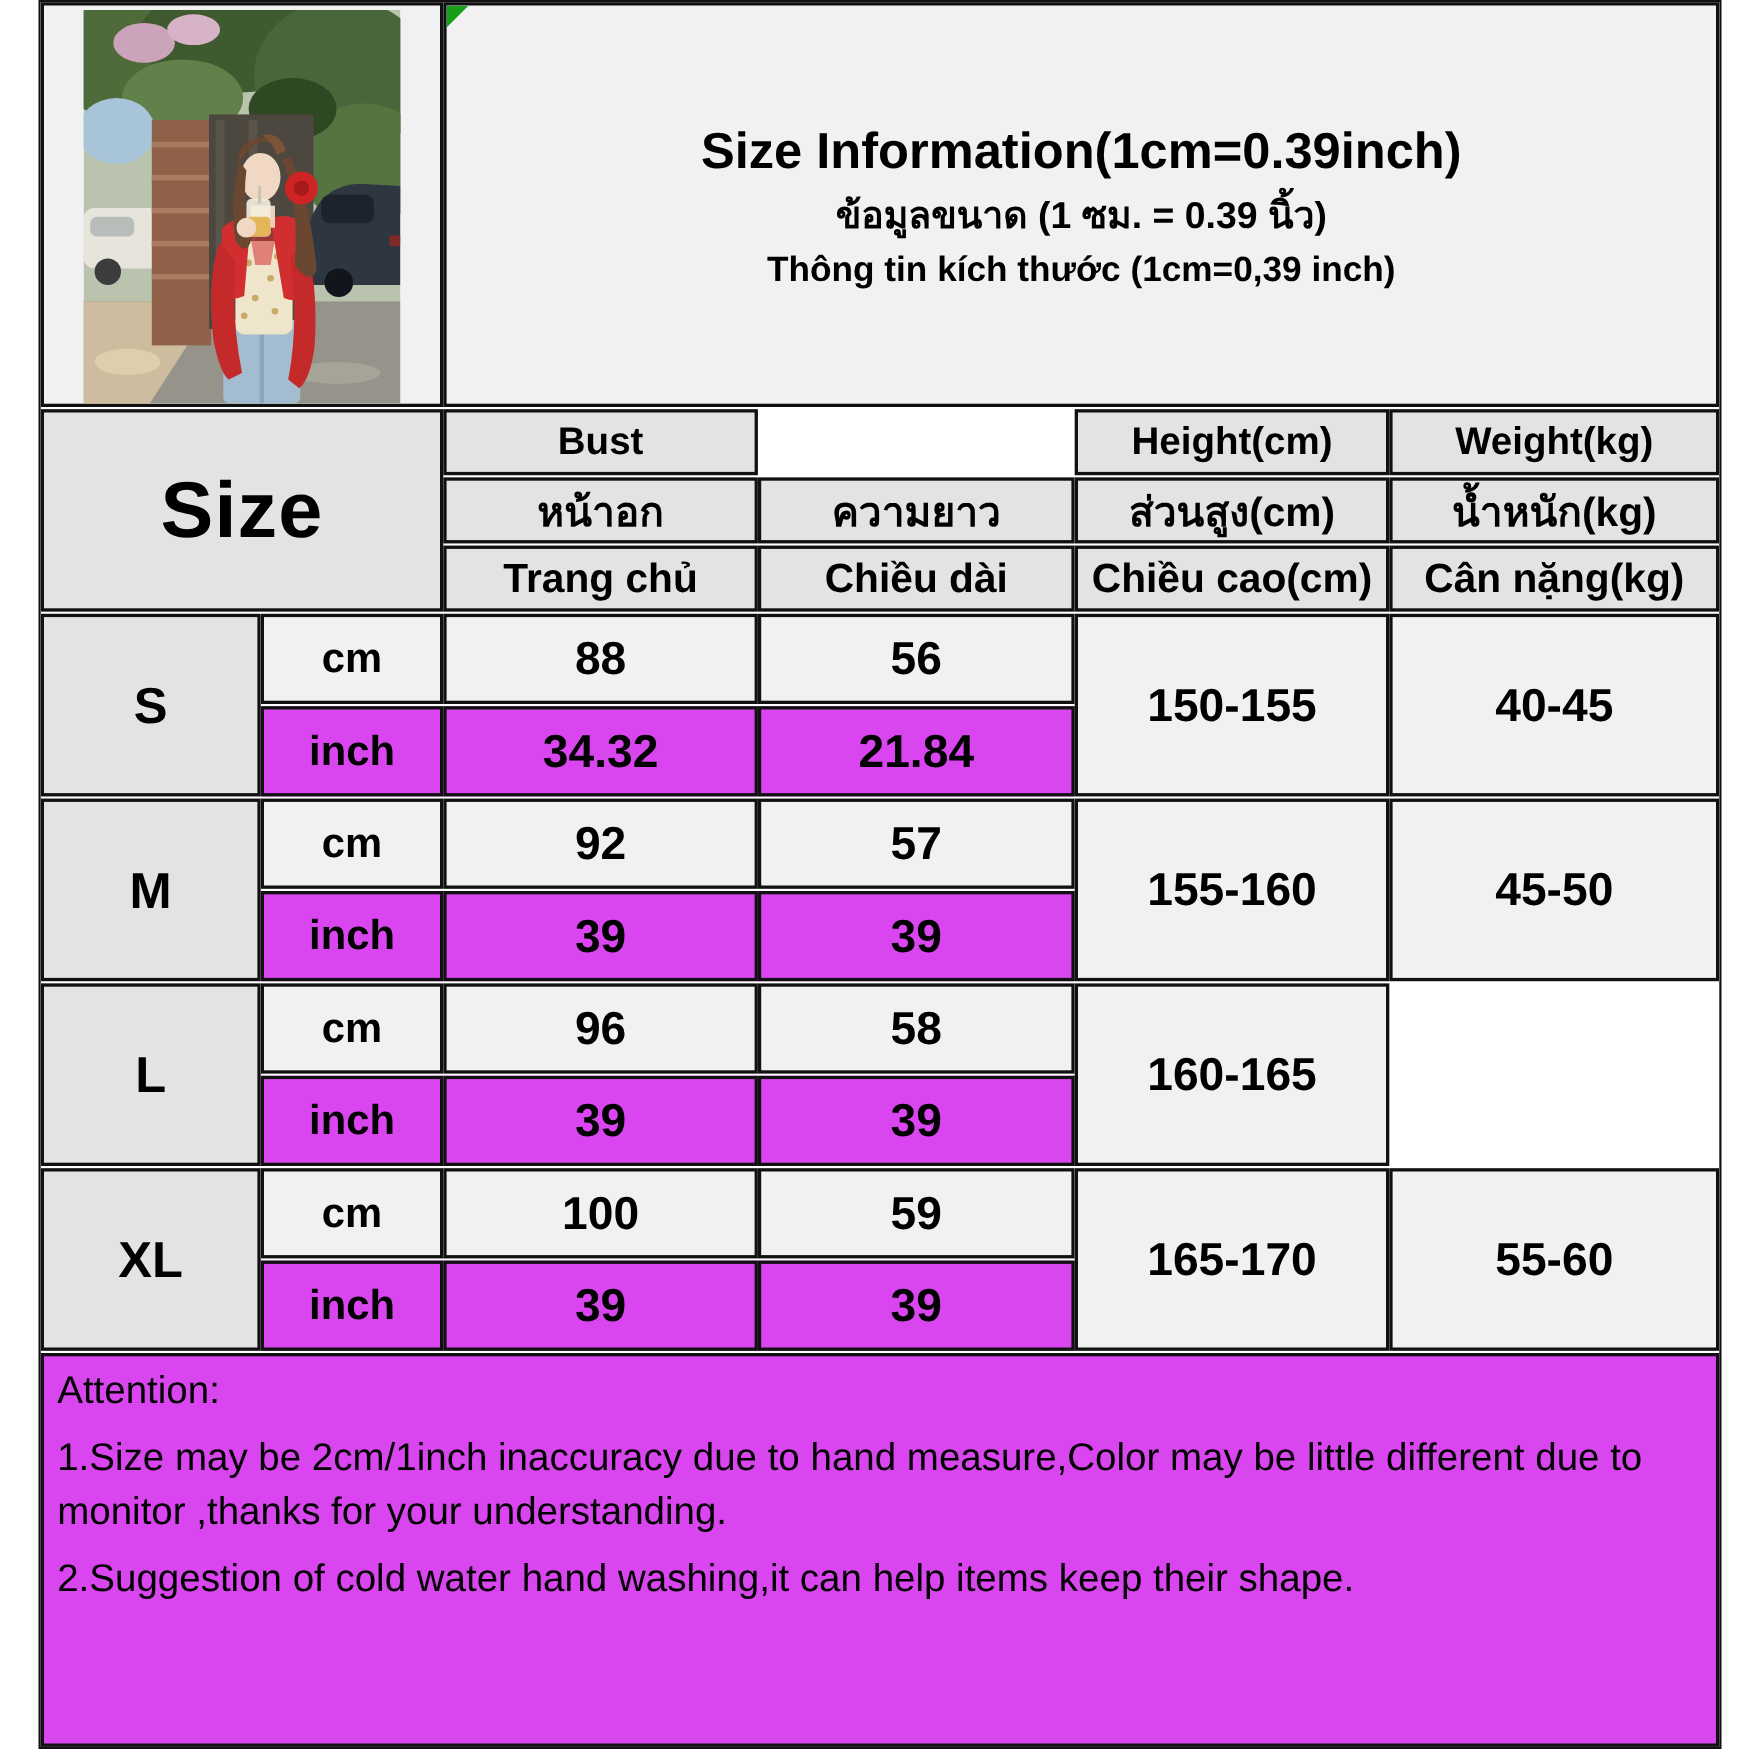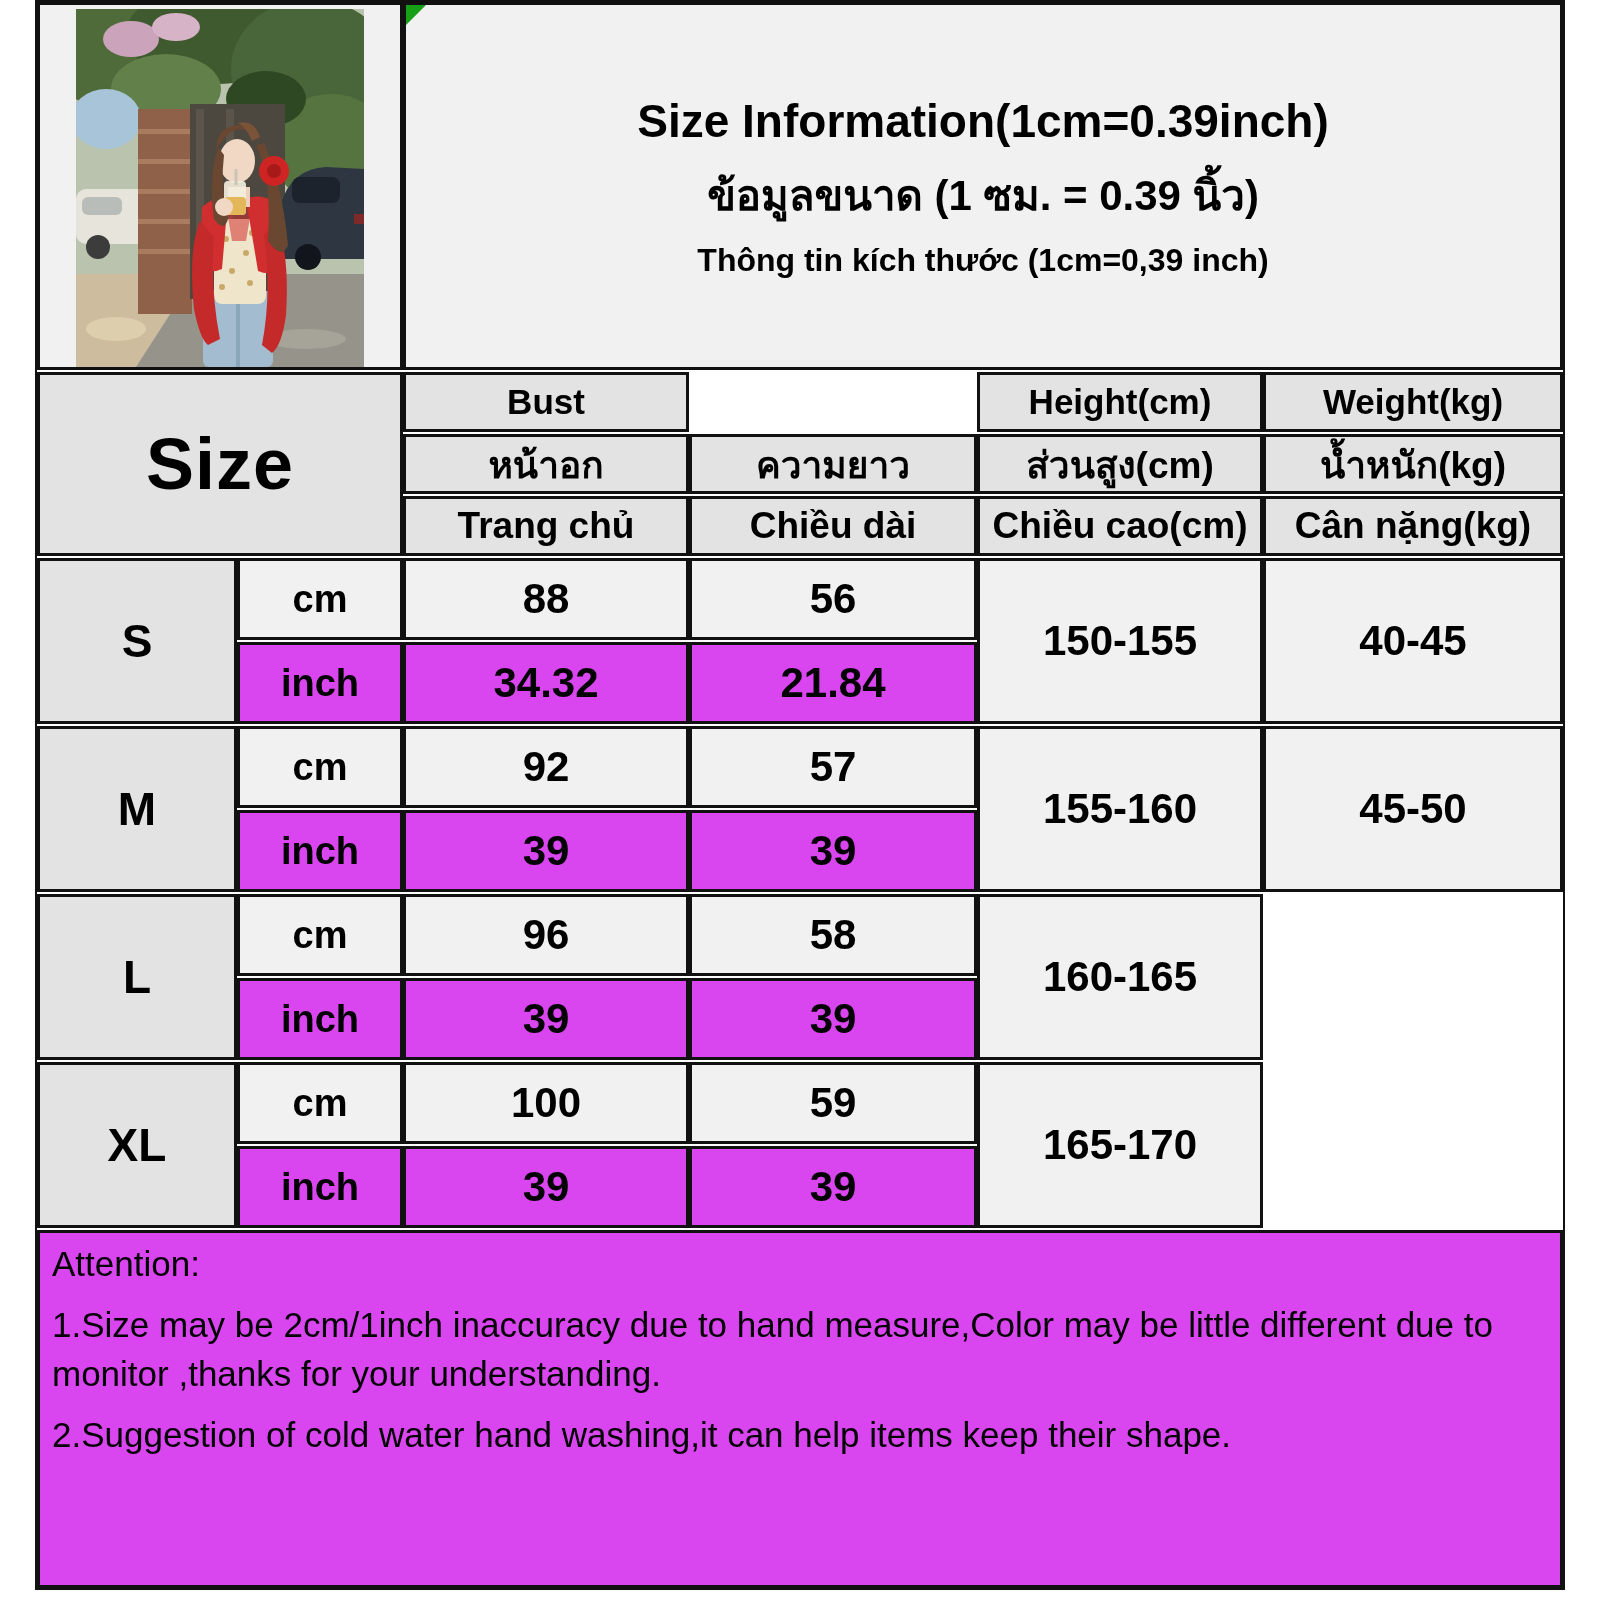--- a/index.html
+++ b/index.html
@@ -16,30 +16,30 @@
     row-gap:2px;column-gap:0;
     font-weight:bold;
   }
   .c{border:3px solid #111;display:flex;align-items:center;justify-content:center;
      text-align:center;overflow:hidden;}
   .bg-gray{background:#e3e3e3;}
   .bg-light{background:#f1f1f1;}
   .bg-white{background:#d946ef;}
 
   .f-title-en{font-size:46px;}
-  .f-title-th{font-size:42px;}
+  .f-title-th{font-size:34px;}
   .f-title-vi{font-size:32px;}
   .f-size{font-size:72px;letter-spacing:1px;}
   .f-letter{font-size:46px;}
   .f-head{font-size:35px;}
   .f-head-s{font-size:37px;}
   .f-data{font-size:42px;}
   .f-unit{font-size:38px;}
 
-  .title-cell{flex-direction:column;gap:14px;position:relative;}
+  .title-cell{flex-direction:column;gap:4px;position:relative;}
   .corner-marker{position:absolute;left:0;top:0;width:20px;height:20px;
     background:#17a017;clip-path:polygon(0 0,100% 0,0 100%);}
 
   .photo-cell{justify-content:flex-start;align-items:flex-start;position:relative;}
   .photo-cell svg{position:absolute;left:36px;top:4px;}
 
   .attention-cell{flex-direction:column;align-items:flex-start;justify-content:flex-start;
     font-weight:normal;font-size:35px;line-height:1.42;padding:6px 12px;text-align:left;gap:11px;}
   .attention-cell div{width:100%;}
 </style>
@@ -172,20 +172,21 @@
   <div class="c bg-light f-data" style="grid-area:9/5/11/6">160-165</div>
   <div class="c bg-white f-unit" style="grid-area:10/2/11/3">inch</div>
   <div class="c bg-white f-data" style="grid-area:10/3/11/4">39</div>
   <div class="c bg-white f-data" style="grid-area:10/4/11/5">39</div>
 
   <div class="c bg-gray f-letter" style="grid-area:11/1/13/2">XL</div>
   <div class="c bg-light f-unit" style="grid-area:11/2/12/3">cm</div>
   <div class="c bg-light f-data" style="grid-area:11/3/12/4">100</div>
   <div class="c bg-light f-data" style="grid-area:11/4/12/5">59</div>
   <div class="c bg-light f-data" style="grid-area:11/5/13/6">165-170</div>
+  <div class="c bg-light f-data" style="grid-area:11/6/13/7">55-60</div>
   <div class="c bg-white f-unit" style="grid-area:12/2/13/3">inch</div>
   <div class="c bg-white f-data" style="grid-area:12/3/13/4">39</div>
   <div class="c bg-white f-data" style="grid-area:12/4/13/5">39</div>
 
   <div class="c bg-white attention-cell" style="grid-area:13/1/14/7">
     <div>Attention:</div>
     <div>1.Size may be 2cm/1inch inaccuracy due to hand measure,Color may be little different due to monitor ,thanks for your understanding.</div>
     <div>2.Suggestion of cold water hand washing,it can help items keep their shape.</div>
   </div>
 

